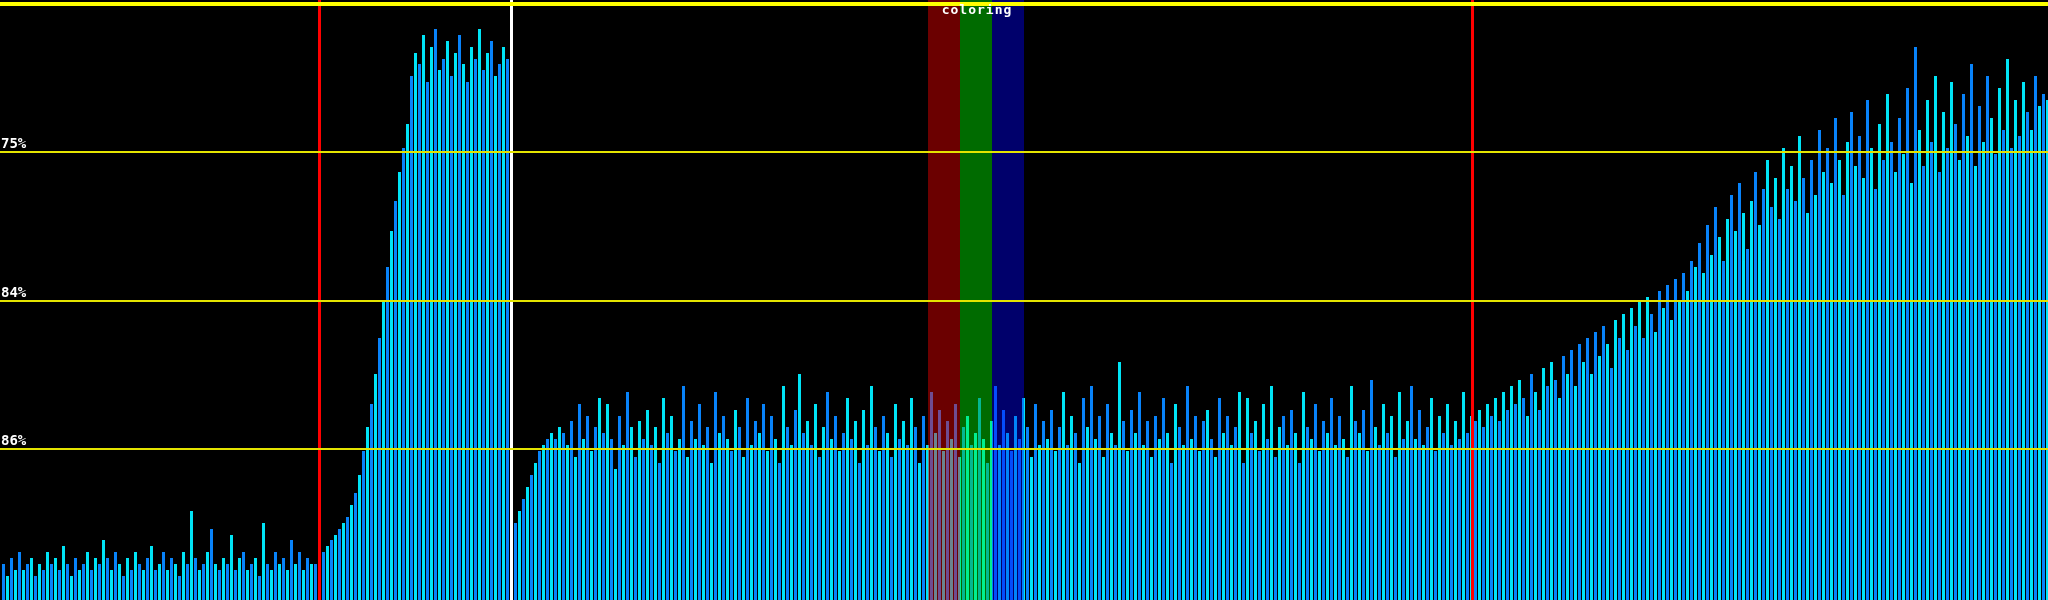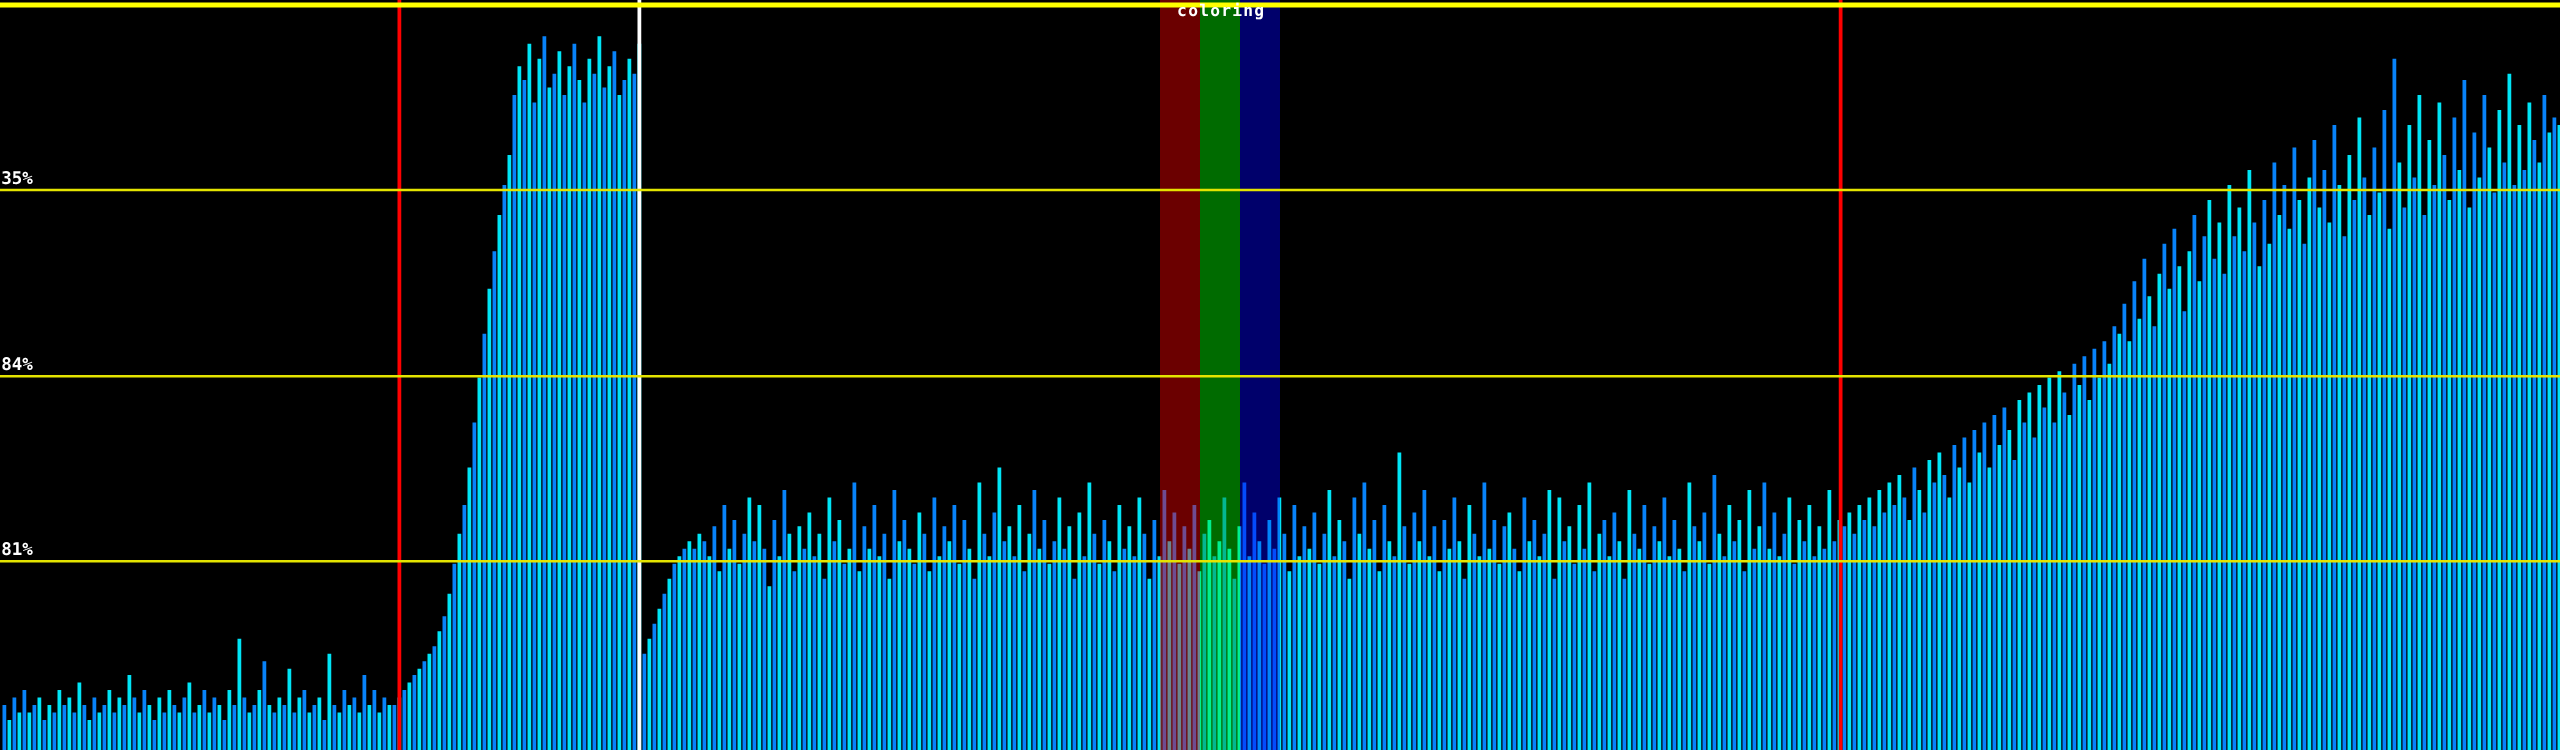--- a/index.html
+++ b/index.html
@@ -562,17 +562,17 @@
       <div class="vline" style="left: 1471px; background: rgb(255, 0, 0);"></div>
     </div>
   <div class="layer grid-layer">
       <div class="gridline top" style="top: 2px; background: rgb(255, 255, 0);"></div>
       <div class="gridline" style="top: 151px; background: rgb(228, 228, 0);"></div>
       <div class="gridline" style="top: 300px; background: rgb(228, 228, 0);"></div>
       <div class="gridline" style="top: 448px; background: rgb(228, 228, 0);"></div>
     </div>
   <div class="layer labels-layer">
     <div class="coloring-label">coloring</div>
-  <div class="axis-label" style="top: 136px; color: rgb(255, 255, 255);">35%</div>
+  <div class="axis-label" style="top: 136px; color: rgb(255, 255, 255);">75%</div>
       <div class="axis-label" style="top: 285px; color: rgb(255, 255, 255);">84%</div>
-      <div class="axis-label" style="top: 433px; color: rgb(255, 255, 255);">81%</div>
+      <div class="axis-label" style="top: 433px; color: rgb(255, 255, 255);">86%</div>
     </div>
 </div>
 
 </body></html>

